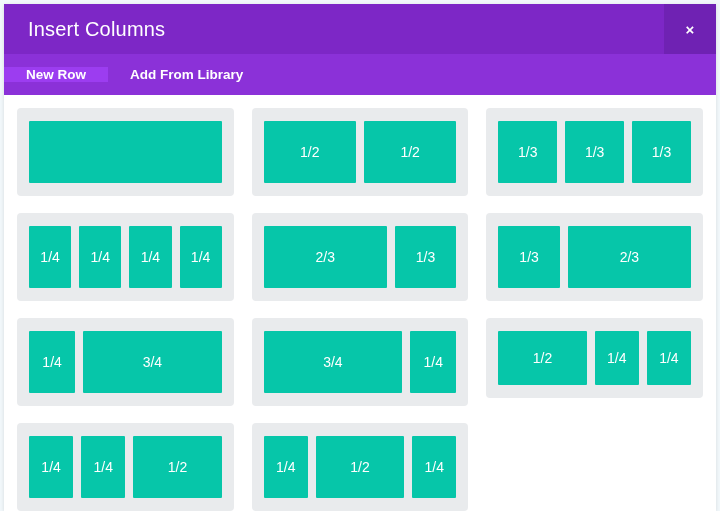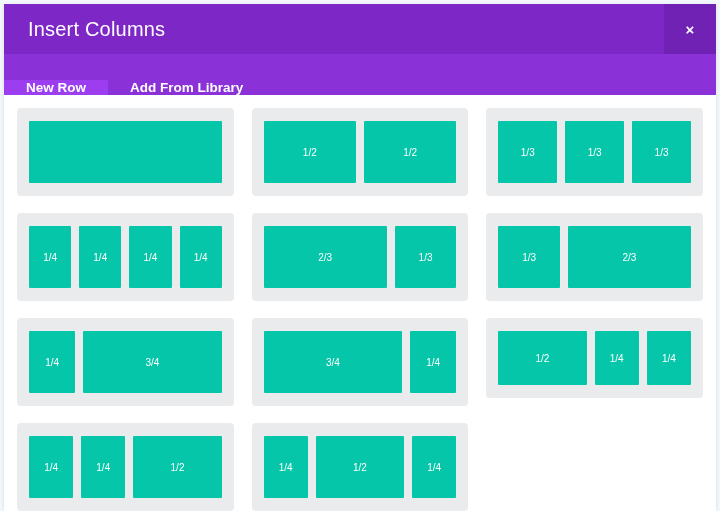--- a/index.html
+++ b/index.html
@@ -60,21 +60,21 @@
     font-size: 15px;
     line-height: 1;
     font-weight: bold;
   }
 
   
   .tab-bar {
     height: 41px;
     background: #8b31d8;
     display: flex;
-    align-items: flex-end;
+    align-items: center;
   }
   .tab {
     display: flex;
     align-items: center;
     color: #ffffff;
     font-size: 13.5px;
     font-weight: bold;
     padding: 0 22px;
     cursor: pointer;
     white-space: nowrap;
@@ -112,21 +112,21 @@
   .layout-option.tall { height: 88px; }
   .layout-option.short { height: 80px; }
 
   .col {
     background: #06c6a9;
     border-radius: 1px;
     display: flex;
     align-items: center;
     justify-content: center;
     color: #ffffff;
-    font-size: 10px;
+    font-size: 14px;
     margin-right: 8px;
     min-width: 0;
   }
   .col:last-child { margin-right: 0; }
 </style>
 </head>
 <body>
 
 <div id="modal">
 

